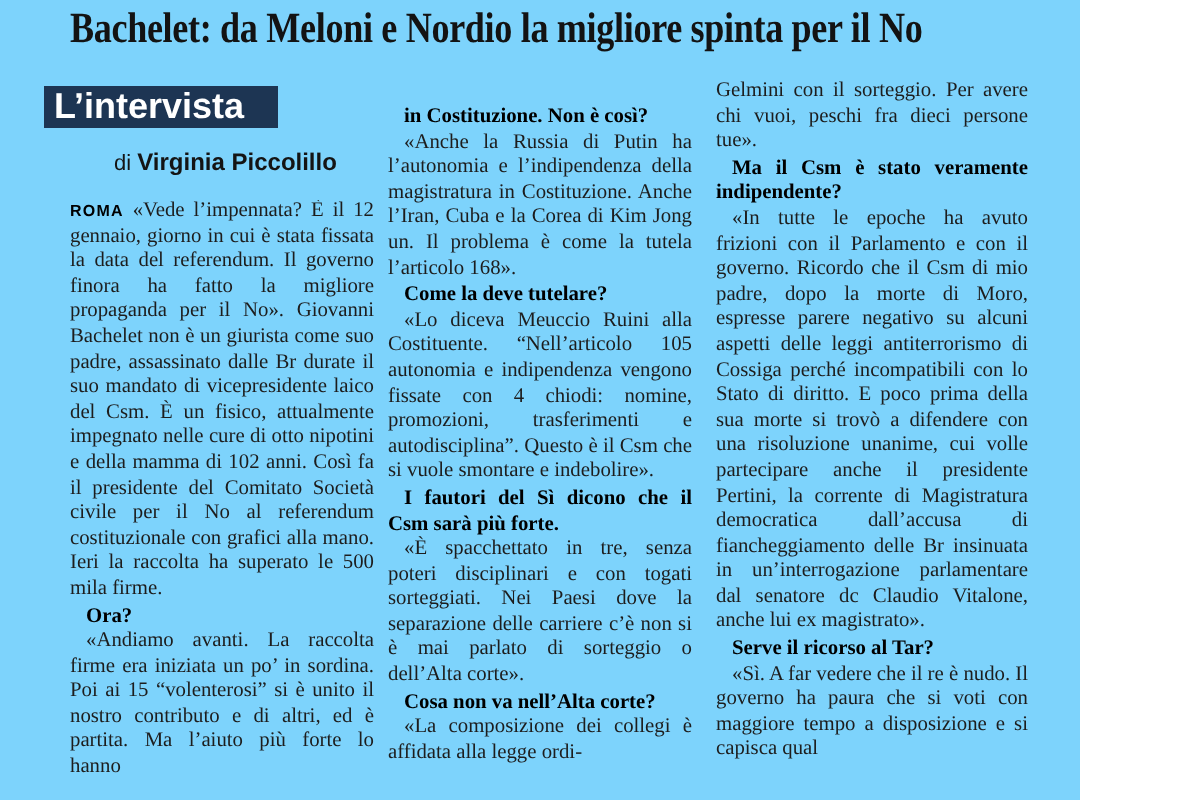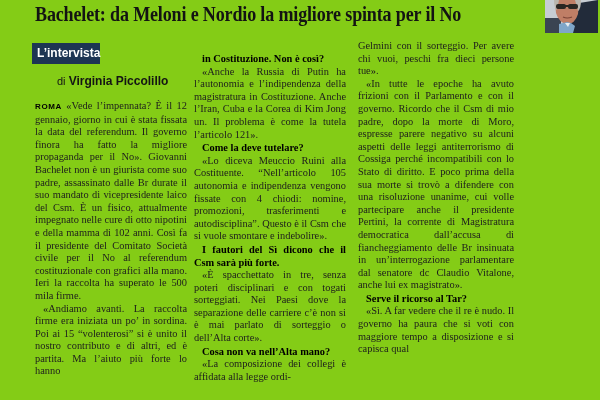--- a/index.html
+++ b/index.html
@@ -1,23 +1,23 @@
 <!DOCTYPE html>
 <html lang="it"><head>
 <meta charset="utf-8">
 <style>
   html,body{margin:0;padding:0;background:#fff;}
-  .page{position:relative;width:600px;height:400px;background:#84cc16;overflow:hidden;
+  .page{position:relative;width:540px;height:400px;background:#7dd3fc;overflow:hidden;
         font-family:"Liberation Serif",serif;}
   .headline{position:absolute;left:35px;top:1px;margin:0;white-space:nowrap;
             font-family:"Liberation Serif",serif;font-weight:bold;font-size:21.5px;line-height:27px;
             color:#131313;letter-spacing:-0.2px;transform:scaleX(0.84);transform-origin:0 0;}
   .photo{position:absolute;left:545px;top:0;width:53px;height:33px;overflow:hidden;}
-  .badge{position:absolute;left:32px;top:43px;padding:2px 0 3px 5px;
-         font-family:"Liberation Sans",sans-serif;font-weight:bold;font-size:12px;line-height:16px;}
+  .badge{position:absolute;left:22px;top:43px;padding:2px 17px 3px 5px;
+         font-family:"Liberation Sans",sans-serif;font-weight:bold;font-size:18px;line-height:16px;}
   .byline{position:absolute;left:35px;top:74px;font-family:"Liberation Sans",sans-serif;
           font-size:11px;color:#141414;margin-left:22px;}
   .byline b{font-size:12px;}
   .col{position:absolute;overflow:hidden;text-align:justify;color:#1d1d1d;
        font-size:10.4px;line-height:12.6px;}
   .col1{left:35px;top:100px;width:152px;height:300px;}
   .col2{left:194px;top:40px;width:152px;height:360px;margin-top:12px;}
   .col3{left:358px;top:40px;width:156px;height:360px;}
   p.blk{margin:0;padding:0;}
   p.question{font-weight:bold;color:#000;text-indent:8px;margin-top:1px;}
@@ -55,32 +55,34 @@
     <span>L’intervista</span>
   </div>
 
   <div class="byline">
     <span>di</span>
     <b>Virginia Piccolillo</b>
   </div>
 
   <div class="col col1">
       <p class="blk lead"><span class="dateline">ROMA</span> «Vede l’impennata? È il 12 gennaio, giorno in cui è stata fissata la data del referendum. Il governo finora ha fatto la migliore propaganda per il No». Giovanni Bachelet non è un giurista come suo padre, assassinato dalle Br durate il suo mandato di vicepresidente laico del Csm. È un fisico, attualmente impegnato nelle cure di otto nipotini e della mamma di 102 anni. Così fa il presidente del Comitato Società civile per il No al referendum costituzionale con grafici alla mano. Ieri la raccolta ha superato le 500 mila firme.</p>
+      <p class="blk question">Ora?</p>
       <p class="blk answer">«Andiamo avanti. La raccolta firme era iniziata un po’ in sordina. Poi ai 15 “volenterosi” si è unito il nostro contributo e di altri, ed è partita. Ma l’aiuto più forte lo hanno</p>
     </div>
   <div class="col col2">
       <p class="blk question">in Costituzione. Non è così?</p>
-      <p class="blk answer">«Anche la Russia di Putin ha l’autonomia e l’indipendenza della magistratura in Costituzione. Anche l’Iran, Cuba e la Corea di Kim Jong un. Il problema è come la tutela l’articolo 121».</p>
+      <p class="blk answer">«Anche la Russia di Putin ha l’autonomia e l’indipendenza della magistratura in Costituzione. Anche l’Iran, Cuba e la Corea di Kim Jong un. Il problema è come la tutela l’articolo 168».</p>
       <p class="blk question">Come la deve tutelare?</p>
       <p class="blk answer">«Lo diceva Meuccio Ruini alla Costituente. “Nell’articolo 105 autonomia e indipendenza vengono fissate con 4 chiodi: nomine, promozioni, trasferimenti e autodisciplina”. Questo è il Csm che si vuole smontare e indebolire».</p>
       <p class="blk question">I fautori del Sì dicono che il Csm sarà più forte.</p>
       <p class="blk answer">«È spacchettato in tre, senza poteri disciplinari e con togati sorteggiati. Nei Paesi dove la separazione delle carriere c’è non si è mai parlato di sorteggio o dell’Alta corte».</p>
-      <p class="blk question">Cosa non va nell’Alta mano?</p>
+      <p class="blk question">Cosa non va nell’Alta corte?</p>
       <p class="blk answer">«La composizione dei collegi è affidata alla legge ordi-</p>
     </div>
   <div class="col col3">
       <p class="blk answer-cont">Gelmini con il sorteggio. Per avere chi vuoi, peschi fra dieci persone tue».</p>
+      <p class="blk question">Ma il Csm è stato veramente indipendente?</p>
       <p class="blk answer">«In tutte le epoche ha avuto frizioni con il Parlamento e con il governo. Ricordo che il Csm di mio padre, dopo la morte di Moro, espresse parere negativo su alcuni aspetti delle leggi antiterrorismo di Cossiga perché incompatibili con lo Stato di diritto. E poco prima della sua morte si trovò a difendere con una risoluzione unanime, cui volle partecipare anche il presidente Pertini, la corrente di Magistratura democratica dall’accusa di fiancheggiamento delle Br insinuata in un’interrogazione parlamentare dal senatore dc Claudio Vitalone, anche lui ex magistrato».</p>
       <p class="blk question">Serve il ricorso al Tar?</p>
       <p class="blk answer">«Sì. A far vedere che il re è nudo. Il governo ha paura che si voti con maggiore tempo a disposizione e si capisca qual</p>
     </div>
 
 </div>
 
 </body></html>

